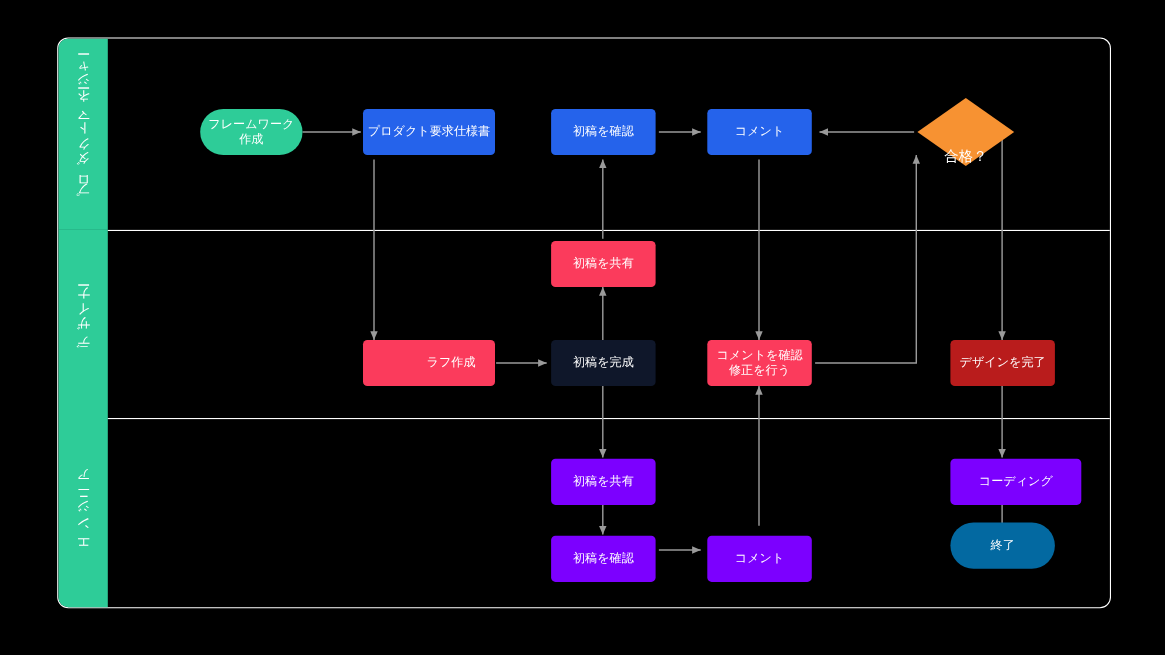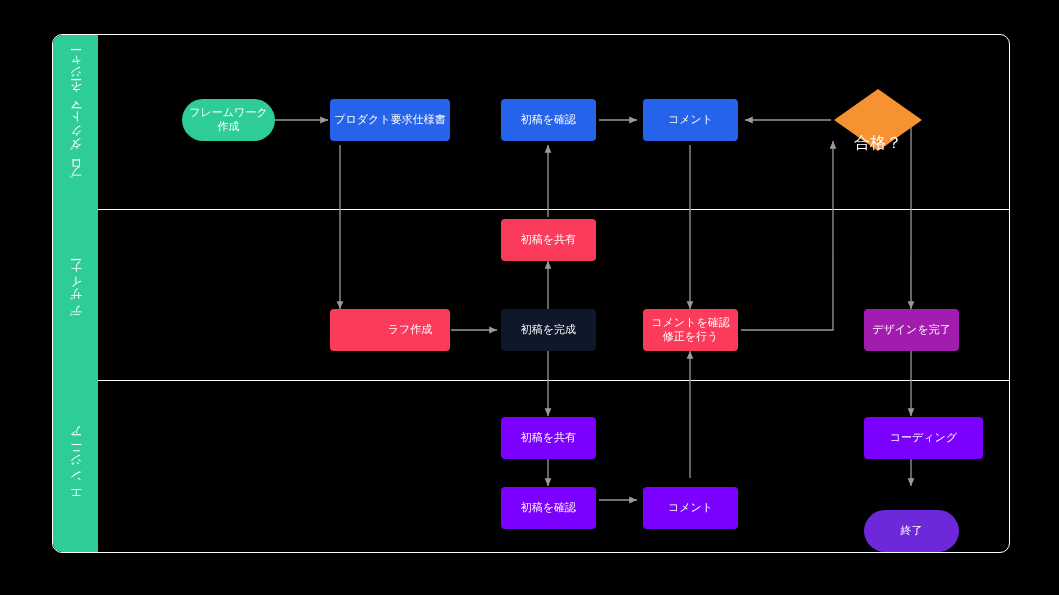--- a/index.html
+++ b/index.html
@@ -99,21 +99,21 @@
     width: 100%; height: 100%;
   }
   .diamond-shape .dia {
     width: 100%;
     height: 100%;
   }
   .diamond-label {
     position: relative;
     z-index: 2;
     color: #ffffff;
-    font-size: 16px;
+    font-size: 13px;
     margin-top: 45px;
   }
 </style>
 </head>
 <body>
 
 <div id="stage">
 
   <div id="diagram-frame">
 
@@ -207,38 +207,38 @@
 
     <div class="node" style="left:448px; top:274px; width:95px; height:42px; background:#0f172a;">
       <span class="node-text">初稿を完成</span>
     </div>
 
     <div class="node" style="left:590px; top:274px; width:95px; height:42px; background:#fb3b5c;">
       <span class="node-text">コメントを確認
 修正を行う</span>
     </div>
 
-    <div class="node" style="left:811px; top:274px; width:95px; height:42px; background:#a21caf;">
+    <div class="node" style="left:811px; top:274px; width:95px; height:42px; background:#b91c1c;">
       <span class="node-text">デザインを完了</span>
     </div>
 
     <div class="node" style="left:448px; top:382px; width:95px; height:42px; background:#7c00ff;">
       <span class="node-text">初稿を共有</span>
     </div>
 
     <div class="node" style="left:448px; top:452px; width:95px; height:42px; background:#7c00ff;">
       <span class="node-text">初稿を確認</span>
     </div>
 
     <div class="node" style="left:590px; top:452px; width:95px; height:42px; background:#7c00ff;">
       <span class="node-text">コメント</span>
     </div>
 
     <div class="node" style="left:811px; top:382px; width:119px; height:42px; background:#7c00ff;">
       <span class="node-text">コーディング</span>
     </div>
 
-    <div class="node pill" style="left:811px; top:475px; width:95px; height:42px; background:#6d28d9;justify-content:center;">
+    <div class="node pill" style="left:811px; top:440px; width:95px; height:42px; background:#0369a1;justify-content:center;">
       <span class="node-text">終了</span>
     </div>
 
   </div>
 </div>
 
 </body></html>

